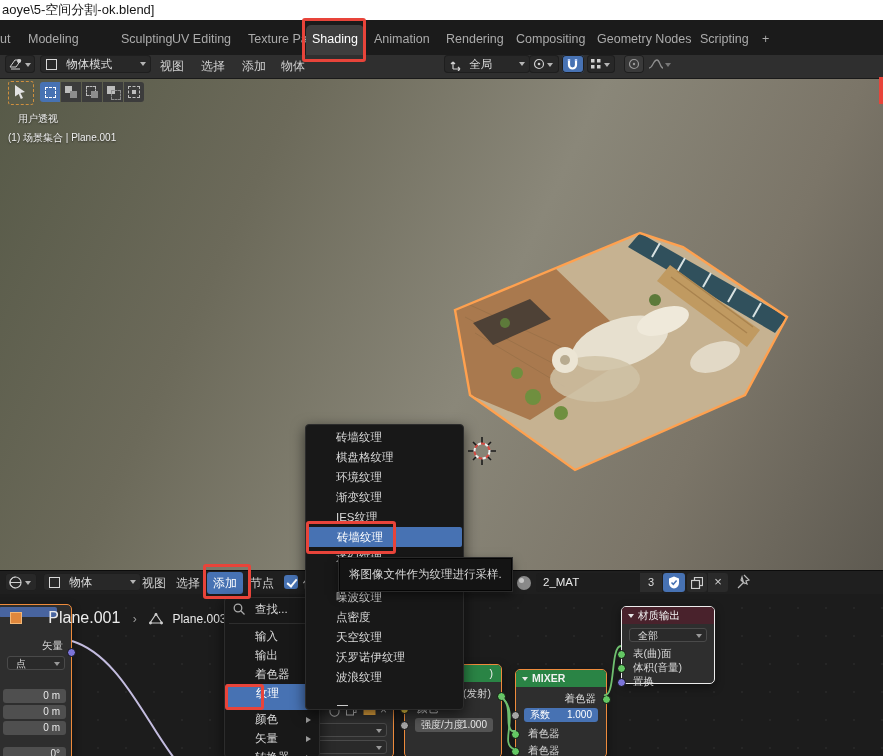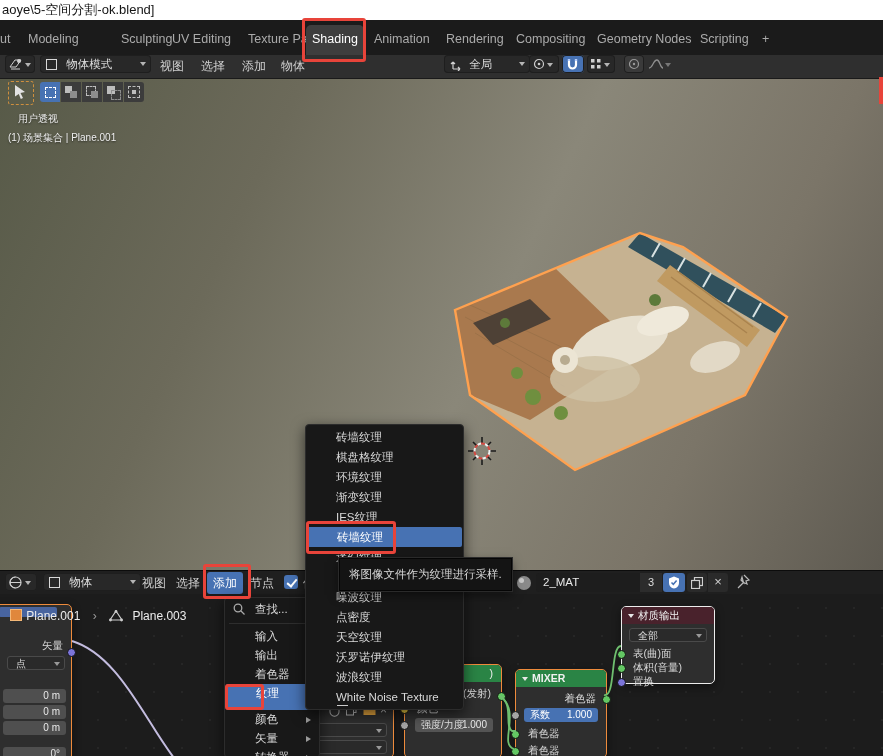--- a/index.html
+++ b/index.html
@@ -345,21 +345,21 @@
       <span class="ndd" style="left:6px;top:26px;width:74px">
           <span class="chev"></span>
         </span>
       <span class="ndd" style="left:6px;top:43px;width:74px">
           <span class="chev"></span>
         </span>
     </div>
 
     <div class="abs" style="left:10px;top:15px;z-index:5;white-space:nowrap">
       <span style="display:inline-block;width:10px;height:10px;background:#e0873c;border:1px solid #f3b878;vertical-align:-1px"></span>
-      <span style="color:#eded ec;color:#ececec;font-size:12px;margin-left:1px">Plane.001</span>
+      <span style="color:#eded ec;color:#ececec;font-size:16px;margin-left:23px">Plane.001</span>
       <span style="color:#9a9a9a;margin:0 9px">›</span>
       <svg width="14" height="12" style="display:inline-block;vertical-align:-2px">
         <path d="M7,1 L13,10 L1,10 Z" fill="none" stroke="#cdcdcd" stroke-width="1.2"></path>
         <circle cx="7" cy="1.5" r="1.4" fill="#cdcdcd"></circle>
           <circle cx="1.5" cy="10" r="1.4" fill="#cdcdcd"></circle>
           <circle cx="12.5" cy="10" r="1.4" fill="#cdcdcd"></circle>
         </svg>
       <span style="color:#ececec;font-size:12px;margin-left:6px">Plane.003</span>
     </div>
   </div>
@@ -396,21 +396,20 @@
     <div class="mitem"><span>渐变纹理</span></div>
     <div class="mitem"><span>IES纹理</span></div>
     <div class="mitem hl"><span>砖墙纹理</span></div>
     <div class="mitem"><span>迷幻纹理</span></div>
     <div class="mitem"><span></span></div>
     <div class="mitem"><span>噪波纹理</span></div>
     <div class="mitem"><span>点密度</span></div>
     <div class="mitem"><span>天空纹理</span></div>
     <div class="mitem"><span>沃罗诺伊纹理</span></div>
     <div class="mitem"><span>波浪纹理</span></div>
-    <div class="mitem"><span>White Noise Texture</span></div>
     <div style="position:absolute;left:31px;top:280px;width:11px;height:1px;background:#cccccc"></div>
   </div>
 
   <div class="tooltip" style="left:339px;top:558px">
     <span>将图像文件作为纹理进行采样.</span>
   </div>
 
   <div class="redbox" style="left:302px;top:18px;width:58px;height:38px"></div>
   <div class="redbox" style="left:203px;top:564px;width:42px;height:29px"></div>
   <div class="redbox" style="left:225px;top:684px;width:33px;height:20px"></div>

